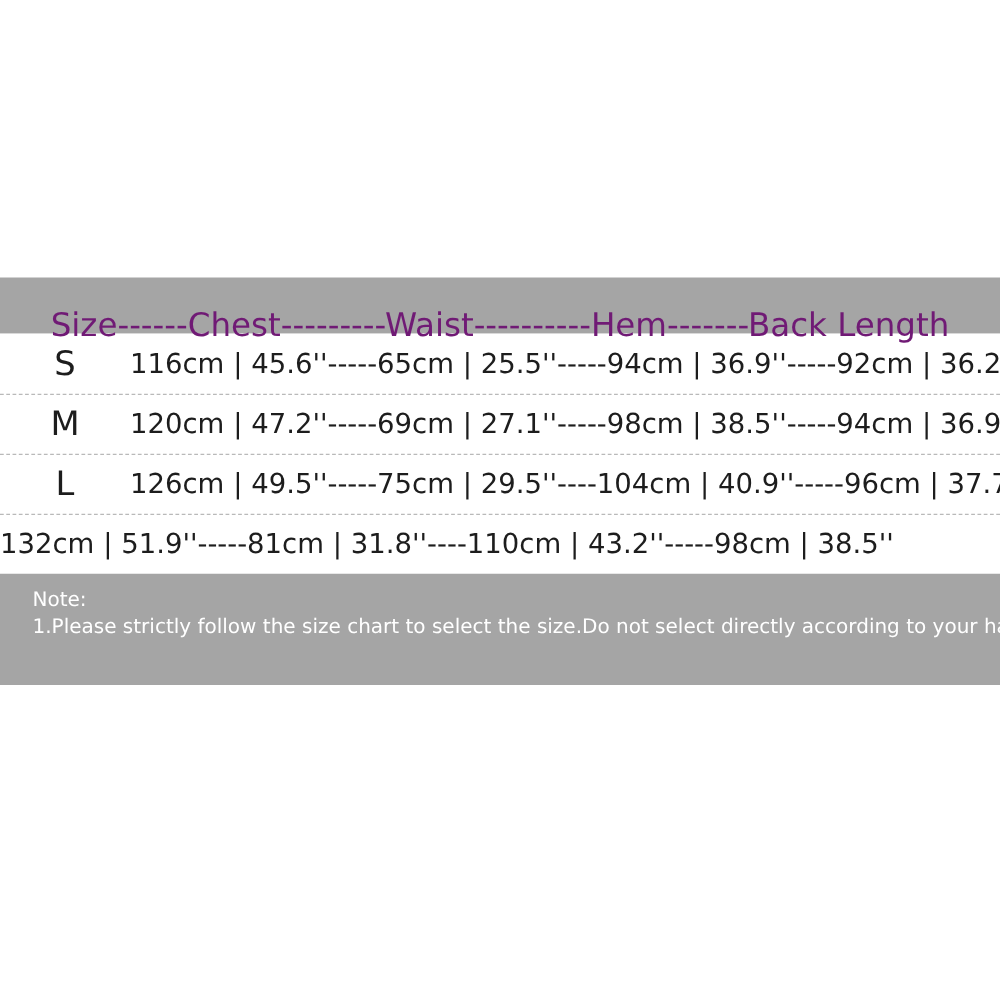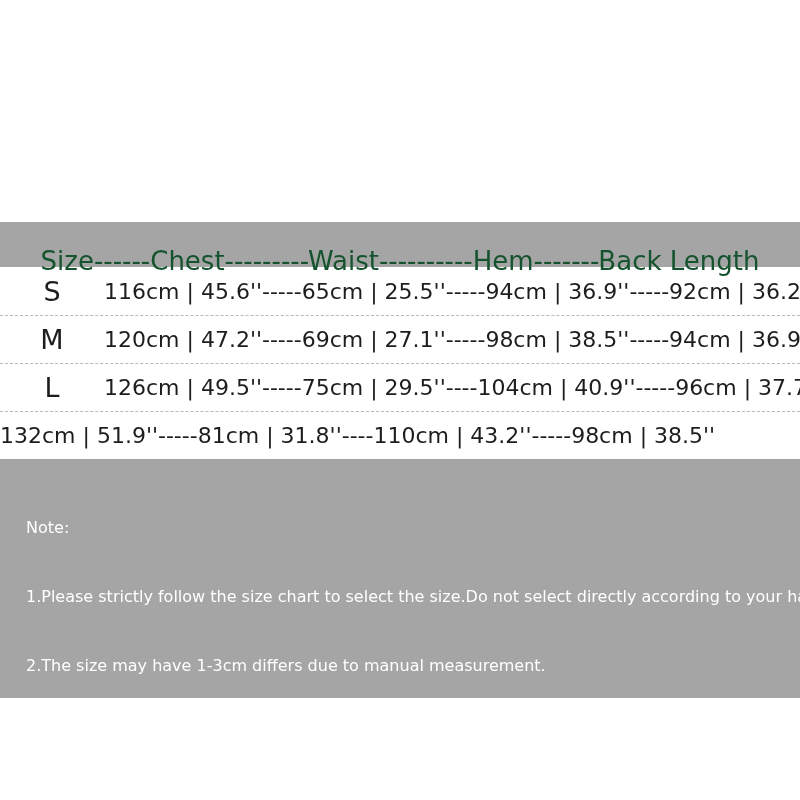--- a/index.html
+++ b/index.html
@@ -24,21 +24,21 @@
   
   .chart-header {
     background: #a5a5a5;
     height: 45px;
     display: flex;
     align-items: center;
     justify-content: center;
     box-sizing: border-box;
   }
   .chart-header .header-line {
-    color: #14532d;
+    color: #701a75;
     font-size: 26px;
     letter-spacing: 0px;
     white-space: nowrap;
     font-weight: 400;
     margin-top: 32px;
   }
 
   
   .chart-body {
     background: #ffffff;
@@ -74,21 +74,20 @@
     background: #a5a5a5;
     padding: 10px 0 22px 26px;
     box-sizing: border-box;
     min-height: 89px;
   }
   .note-line {
     color: #ffffff;
     font-size: 16px;
     line-height: 21px;
     white-space: nowrap;
-    margin-top: 48px;
   }
 </style>
 </head>
 <body>
 
 <div id="size-chart">
 
   <div class="chart-header">
     <span class="header-line">Size------Chest---------Waist----------Hem-------Back Length</span>
   </div>
@@ -112,16 +111,15 @@
 
     <div class="chart-row">
       <span class="measure-cell">132cm | 51.9''-----81cm | 31.8''----110cm | 43.2''-----98cm | 38.5''</span>
     </div>
 
   </div>
 
   <div class="chart-note">
     <div class="note-line">Note:</div>
     <div class="note-line">1.Please strictly follow the size chart to select the size.Do not select directly according to your habits.</div>
-    <div class="note-line">2.The size may have 1-3cm differs due to manual measurement.</div>
   </div>
 
 </div>
 
 </body></html>

